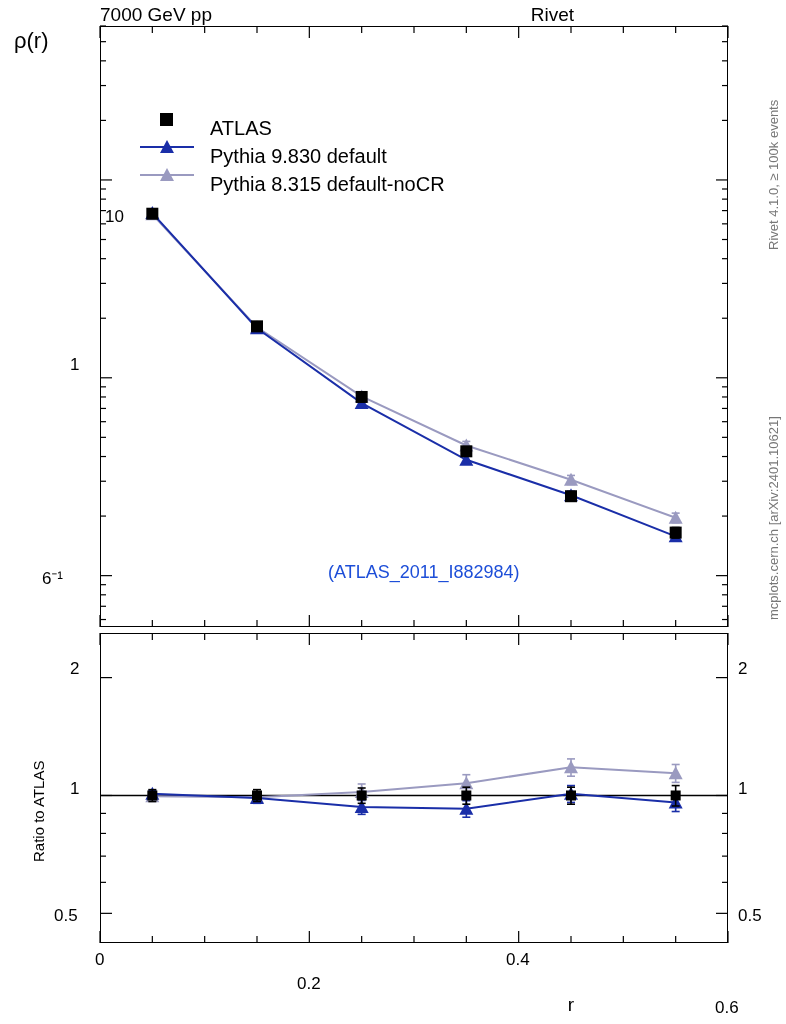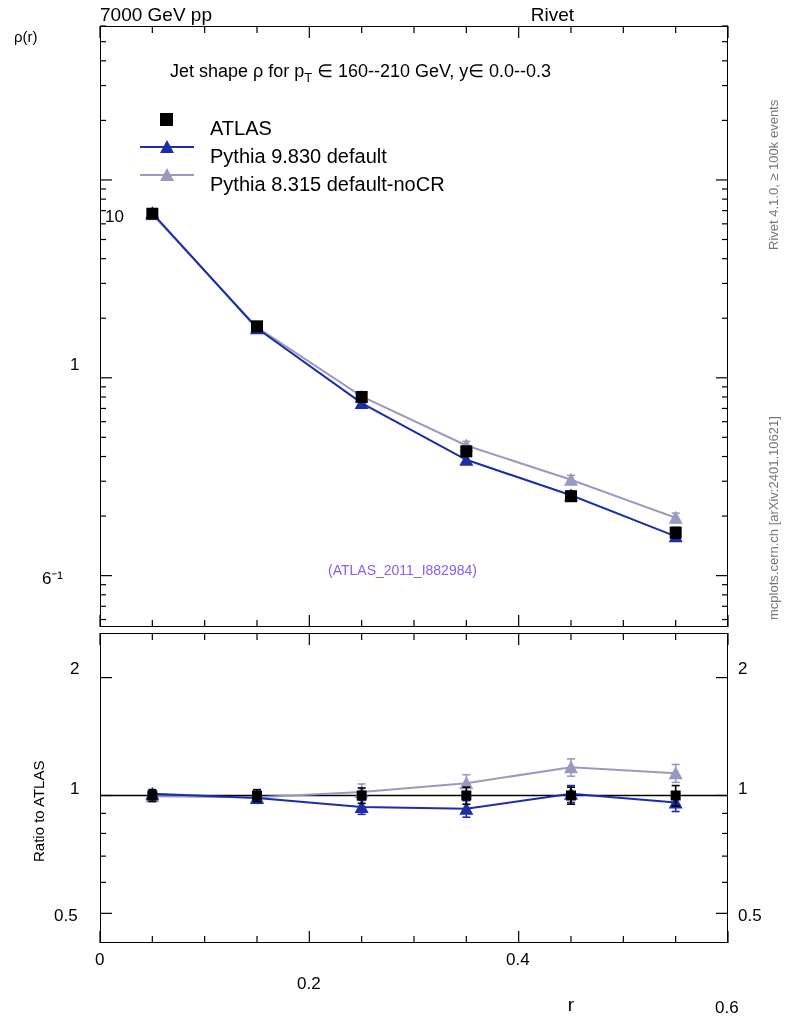--- a/index.html
+++ b/index.html
@@ -42,21 +42,21 @@
     color: #777777;
   }
   .vert.rot {
     transform: rotate(-90deg);
   }
   
   .ylabel-main {
     position: absolute;
     left: 14px;
     top: 28px;
-    font-size: 15px;
+    font-size: 22px;
   }
   .ylabel-ratio {
     position: absolute;
     font-size: 15px;
     transform: rotate(-90deg);
     transform-origin: left top;
     white-space: nowrap;
   }
   .xlabel {
     position: absolute;
@@ -97,22 +97,22 @@
   }
   .legend-text {
     position: absolute;
     left: 78px;
     top: 12px;
     font-size: 20px;
     white-space: nowrap;
   }
   .watermark {
     position: absolute;
-    font-size: 14px;
-    color: #8b5cf6;
+    font-size: 18px;
+    color: #1d4ed8;
     white-space: nowrap;
   }
   sub { font-size: 0.72em; }
 </style>
 </head>
 <body>
 
 <div class="root">
 
   <div class="hdr-left">7000 GeV pp</div>
@@ -123,23 +123,20 @@
 
   <div class="vert rot" style="left:766px; top:250px;">Rivet 4.1.0, ≥ 100k events</div>
   <div class="vert rot" style="left:766px; top:620px;">mcplots.cern.ch [arXiv:2401.10621]</div>
 
   <div class="ylabel-ratio" style="left:30px; top:862px;">Ratio to ATLAS</div>
 
   <div class="frame" style="left:100px; top:26px; width:628px; height:601px;"></div>
 
   <div class="frame" style="left:100px; top:633px; width:628px; height:310px;"></div>
 
-  <div class="title-main" style="left:170px; top:60px;">
-    <span>Jet shape </span><span>ρ</span><span> for p</span><sub>T</sub><span> ∈ 160--210 GeV, y∈ 0.0--0.3</span>
-  </div>
 
   <div class="legend" style="left:132px; top:105px;">
     <div class="legend-row">
       <svg width="78" height="28">
         <rect x="28" y="8" width="13" height="13" fill="#000000"></rect>
       </svg>
       <span class="legend-text">ATLAS</span>
     </div>
     <div class="legend-row">
       <svg width="78" height="28">

